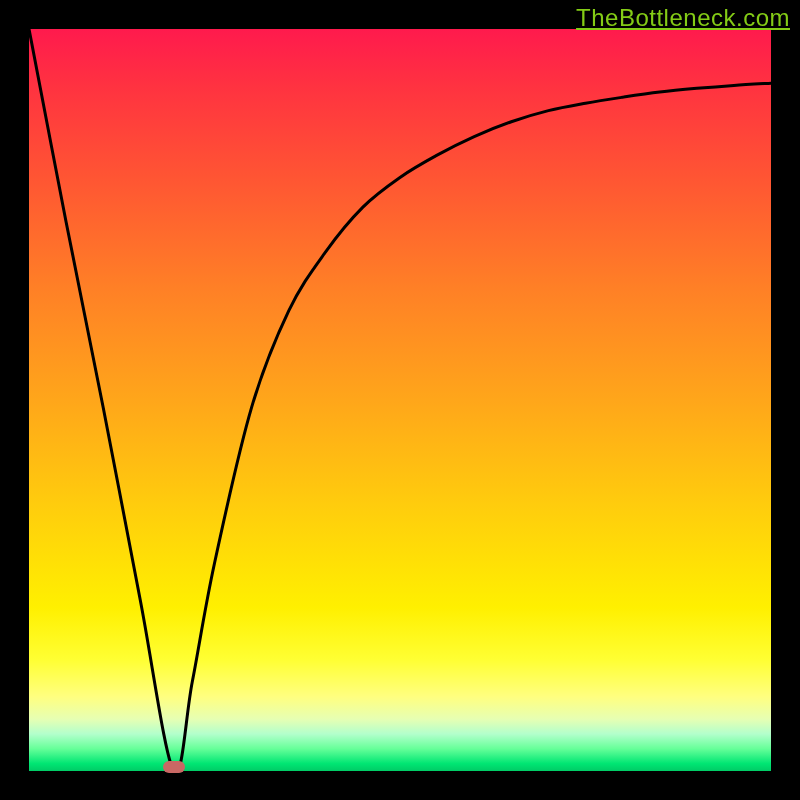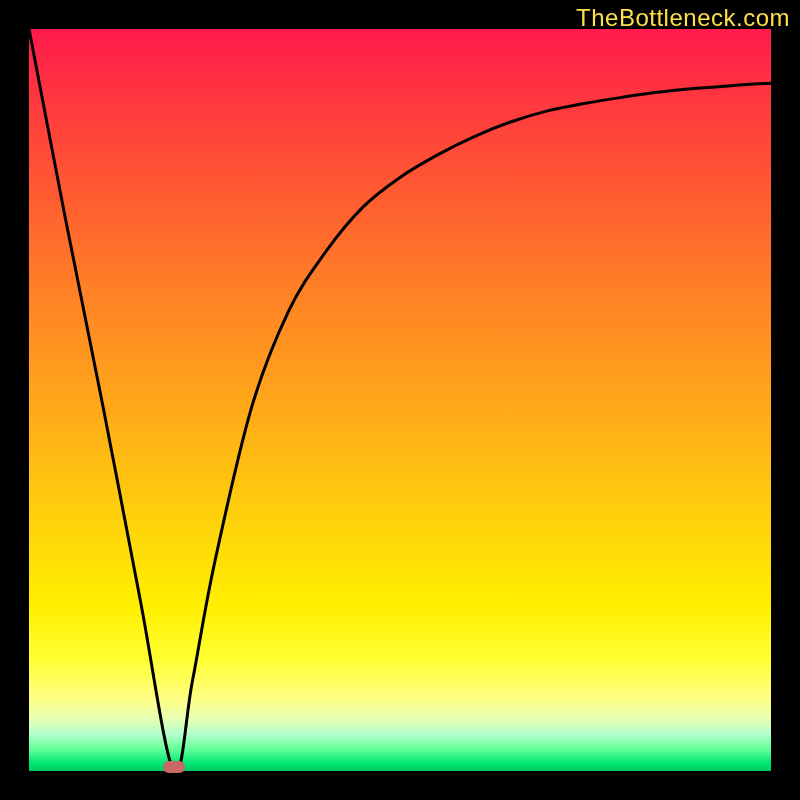--- a/index.html
+++ b/index.html
@@ -38,24 +38,25 @@
       #b3ffcc 95%,
       #66ff99 97%,
       #00e673 99%,
       #00cc66 100%
     );
   }
   .watermark {
     position: absolute;
     top: 4px;
     right: 10px;
-    color: #fde047;
+    color: #84cc16;
     font-size: 24px;
     letter-spacing: 0.5px;
     font-weight: 500;
+    text-decoration: underline;
   }
   svg.curve {
     position: absolute;
     left: 0;
     top: 0;
     width: 742px;
     height: 742px;
   }
   .marker {
     position: absolute;

